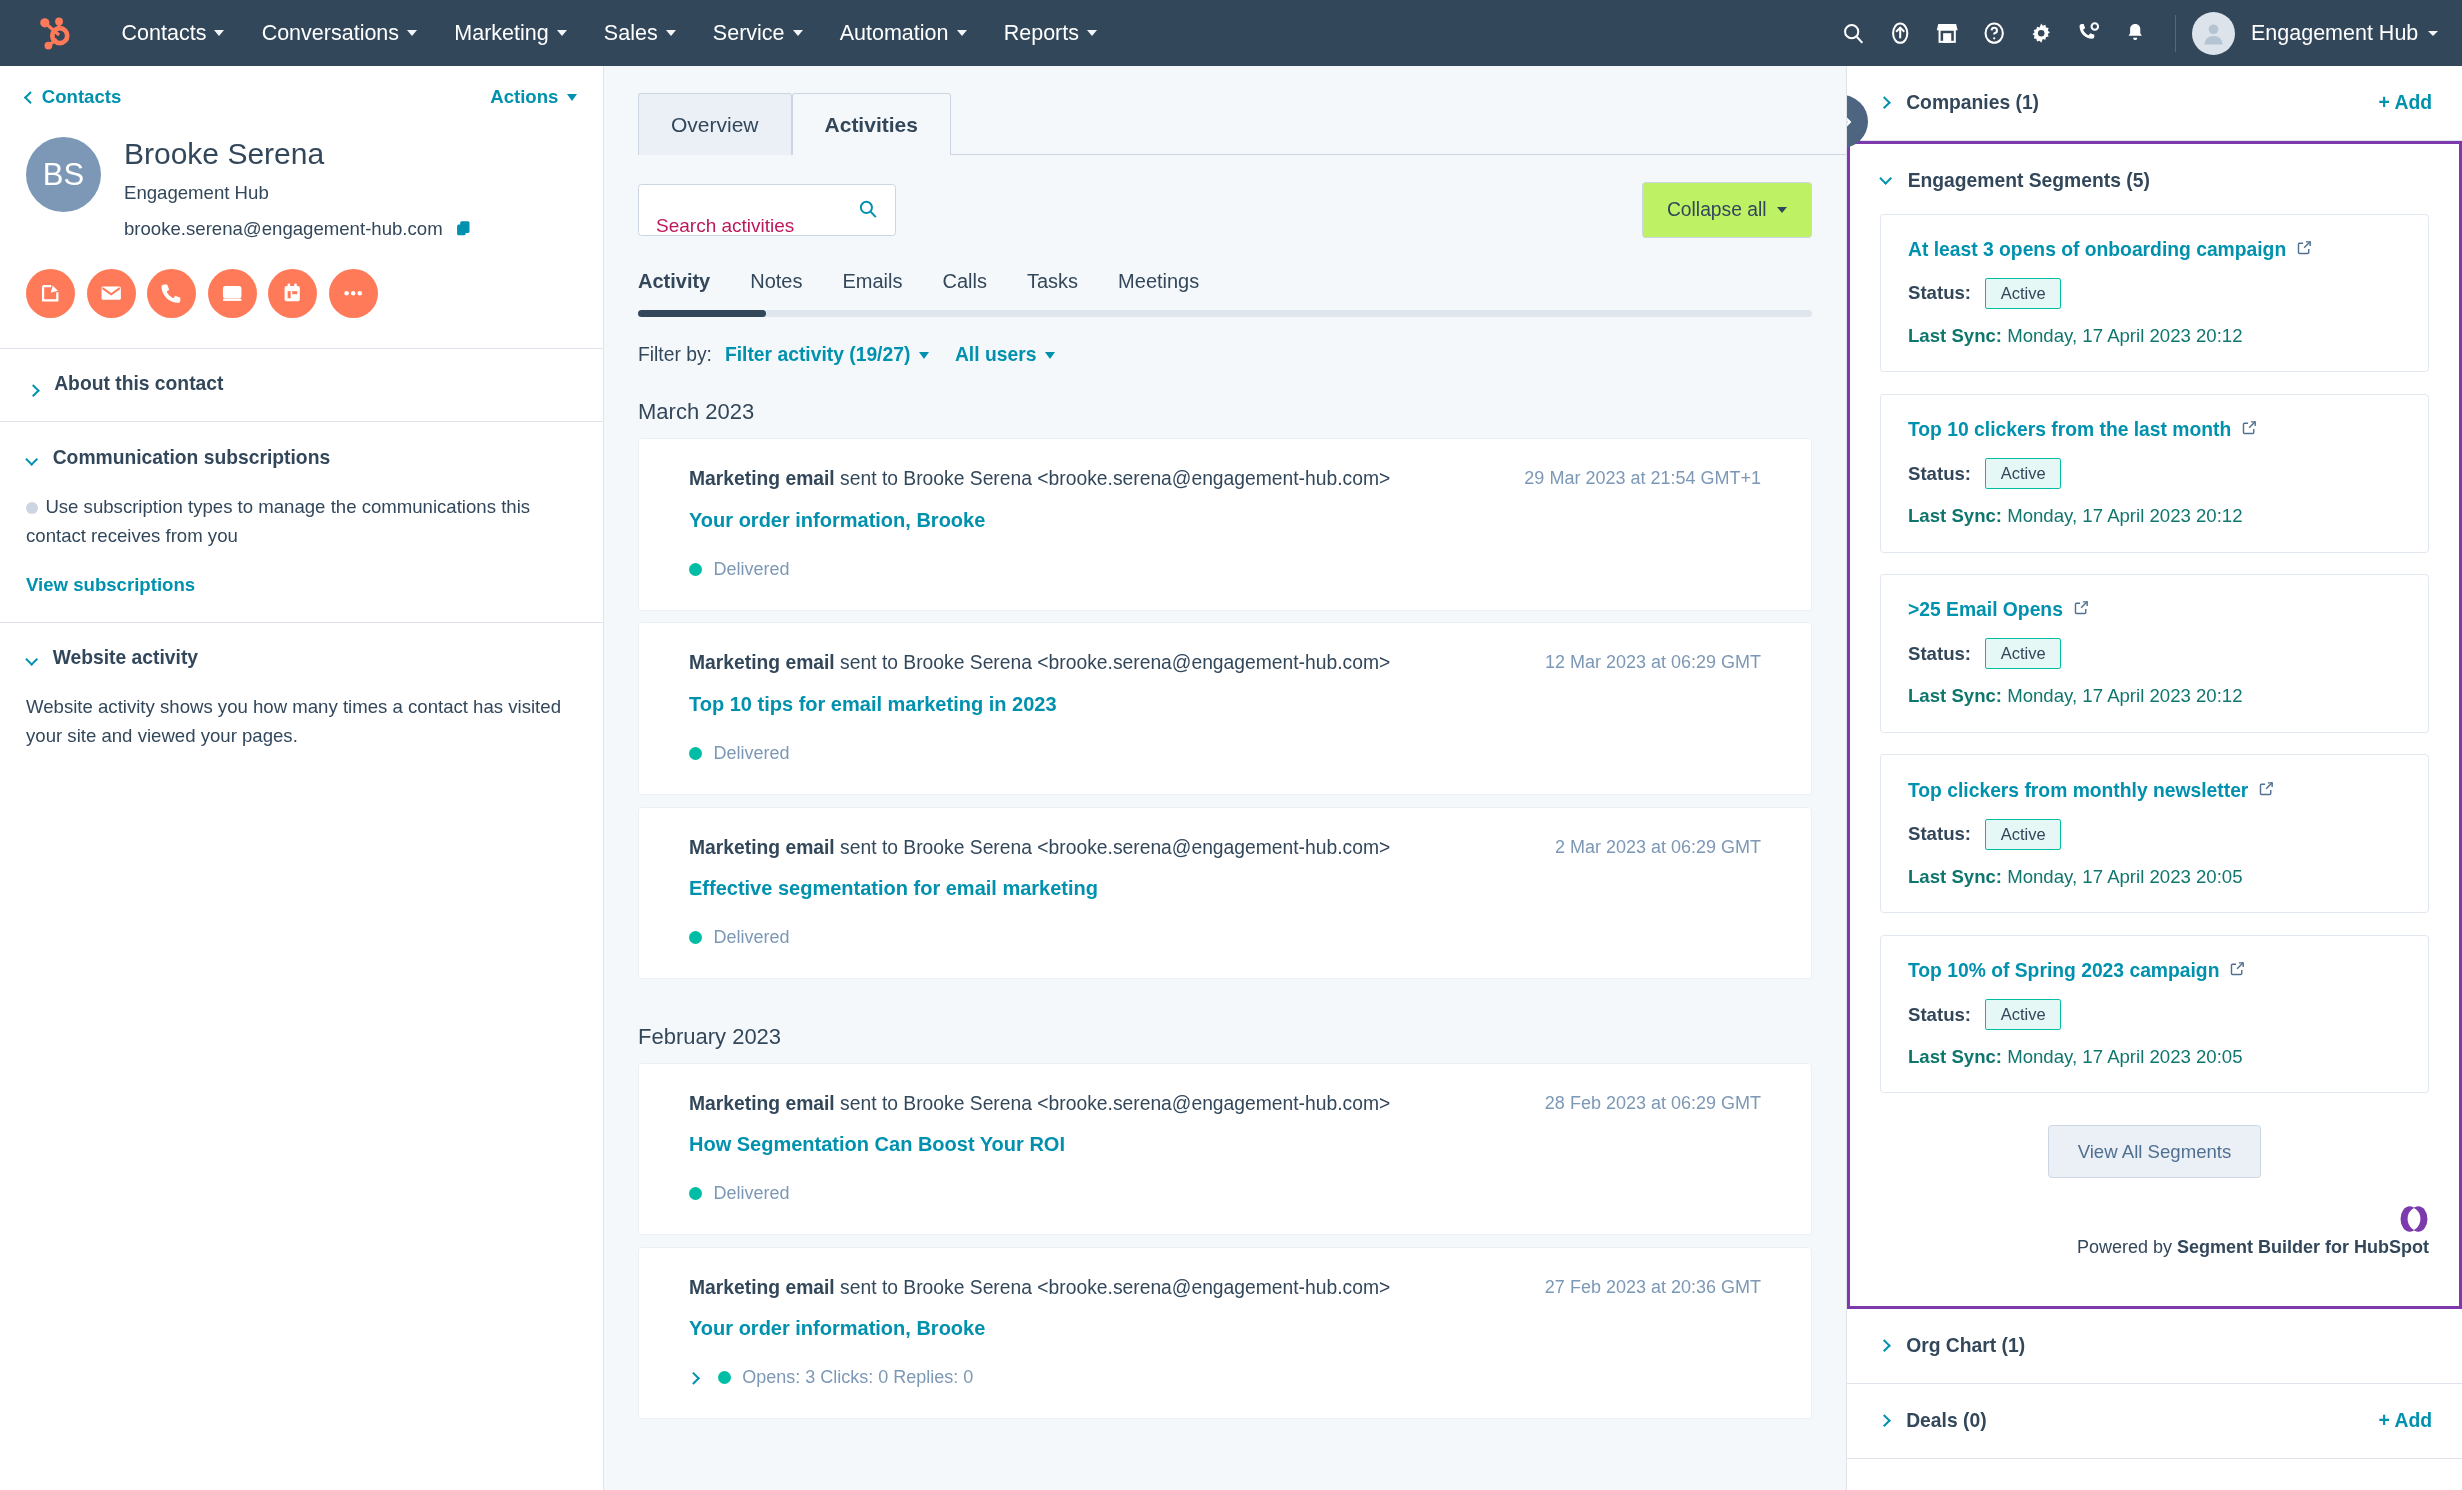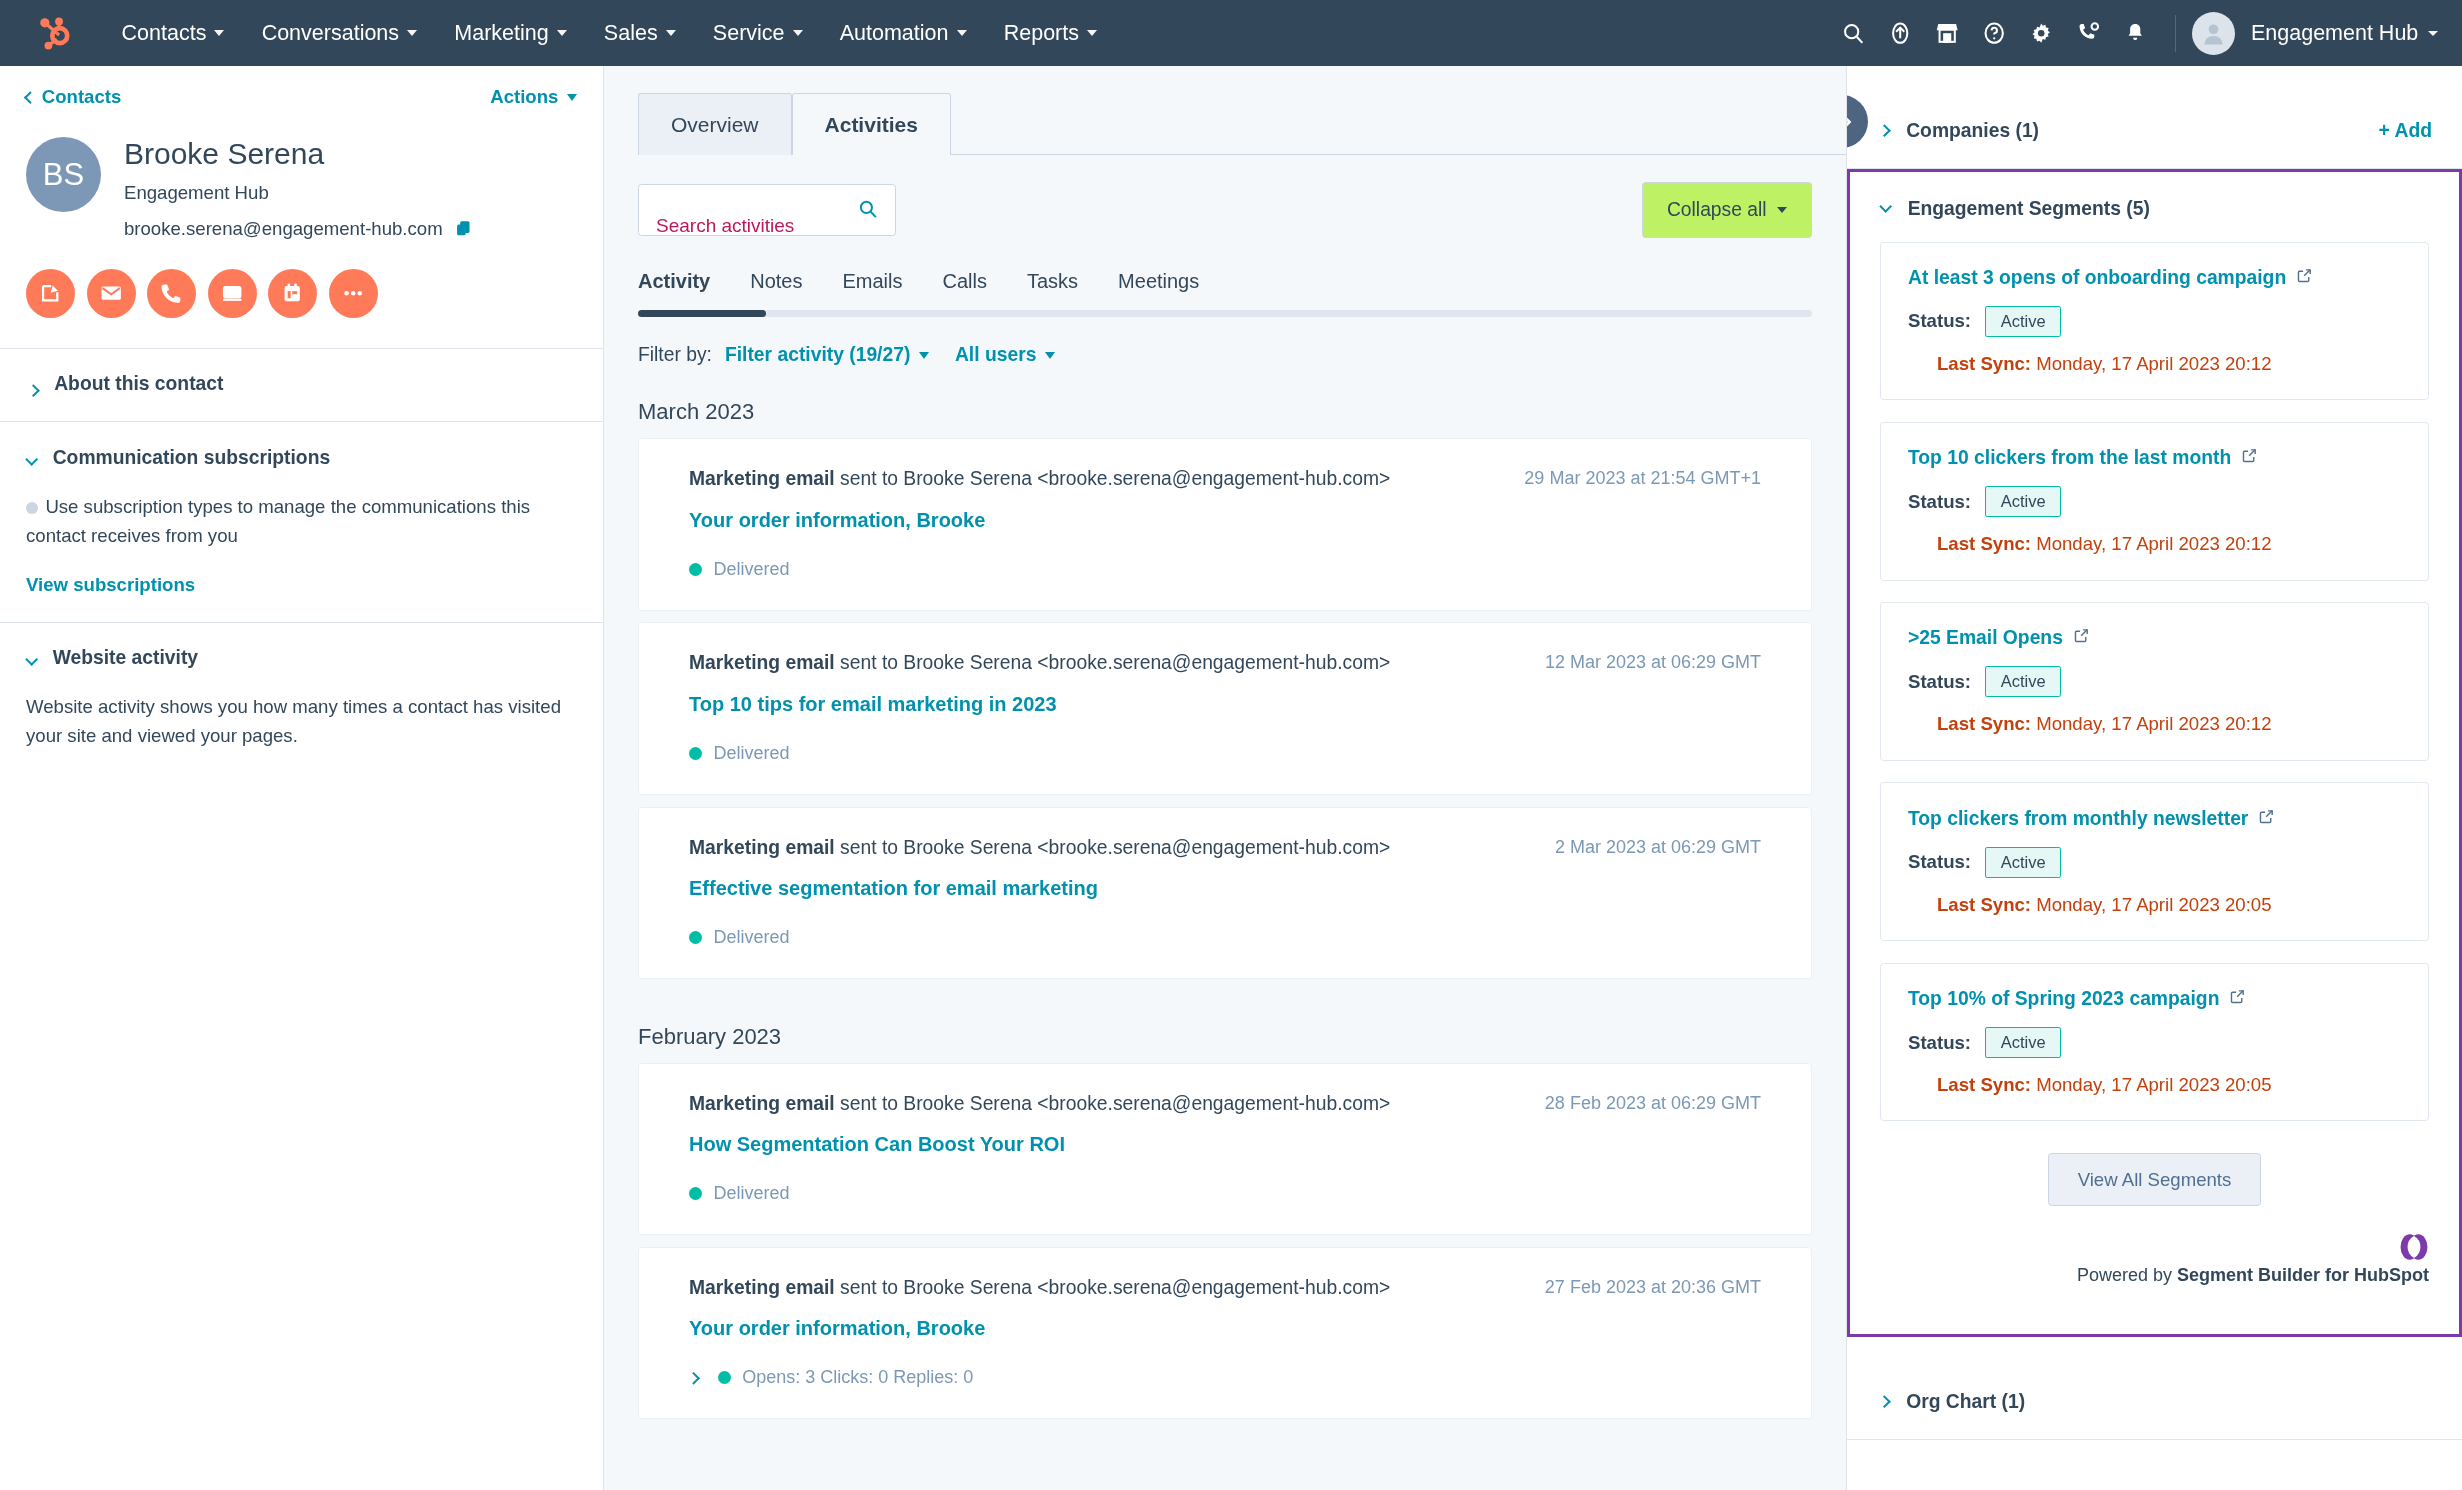--- a/index.html
+++ b/index.html
@@ -185,21 +185,21 @@
   .right-col {
     width: 616px; flex: 0 0 616px; background: #ffffff;
     border-left: 1.4px solid #dfe3eb; position: relative; overflow: hidden;
   }
   .collapse-handle {
     position: absolute; left: -32px; top: 29px; width: 53px; height: 53px;
     border-radius: 50%; background: #4e6581; display: flex;
     align-items: center; justify-content: center; cursor: pointer; z-index: 10;
     color: #fff;
   }
-  .r-sec { border-bottom: 1.4px solid #dfe3eb; padding: 26px 30px; margin-top: 28px; }
+  .r-sec { border-bottom: 1.4px solid #dfe3eb; padding: 26px 30px; }
   .r-sec-head { display: flex; align-items: center; justify-content: space-between; }
   .r-sec-left { display: flex; align-items: center; gap: 17px; cursor: pointer; }
   .r-sec-title { font-size: 19.3px; font-weight: bold; color: #33475b; }
   .r-add { color: #0091ae; font-size: 19.3px; font-weight: bold; cursor: pointer; }
 
   .segments-panel {
     border: 3.6px solid #7c3aad; margin: 0; position: relative; background: #fff;
   }
   .segments-inner { padding: 26px 30px 21.5px 30px; }
   .seg-card {
@@ -209,21 +209,21 @@
   .seg-title {
     font-size: 19.3px; color: #0091ae; font-weight: bold;
     display: flex; align-items: center; gap: 10px; cursor: pointer;
   }
   .seg-row { display: flex; align-items: center; gap: 14.3px; margin-top: 17px; }
   .seg-label { font-size: 18.6px; font-weight: bold; color: #33475b; }
   .badge {
     border: 1.4px solid #00bda5; background: #e5f8f6; color: #33475b;
     font-size: 16.5px; padding: 5px 14.3px; border-radius: 2.1px;
   }
-  .seg-sync { font-size: 18.6px; color: #c2410c; margin-top: 16px; margin-left: 29px; }
+  .seg-sync { font-size: 18.6px; color: #0f766e; margin-top: 16px; }
   .seg-sync b { font-weight: bold; }
   .view-all-wrap { display: flex; justify-content: center; padding: 32px 0 24.4px 0; }
   .view-all-btn {
     background: #eaf0f6; border: 1.4px solid #cbd6e2; border-radius: 3.6px;
     padding: 14.3px 29px; font-size: 18.6px; color: #516f90; cursor: pointer;
   }
   .powered {
     display: flex; align-items: flex-end; gap: 1px;
     padding: 0 0 26px 1.4px; font-size: 18px; color: #33475b; flex-direction: column;
   }

